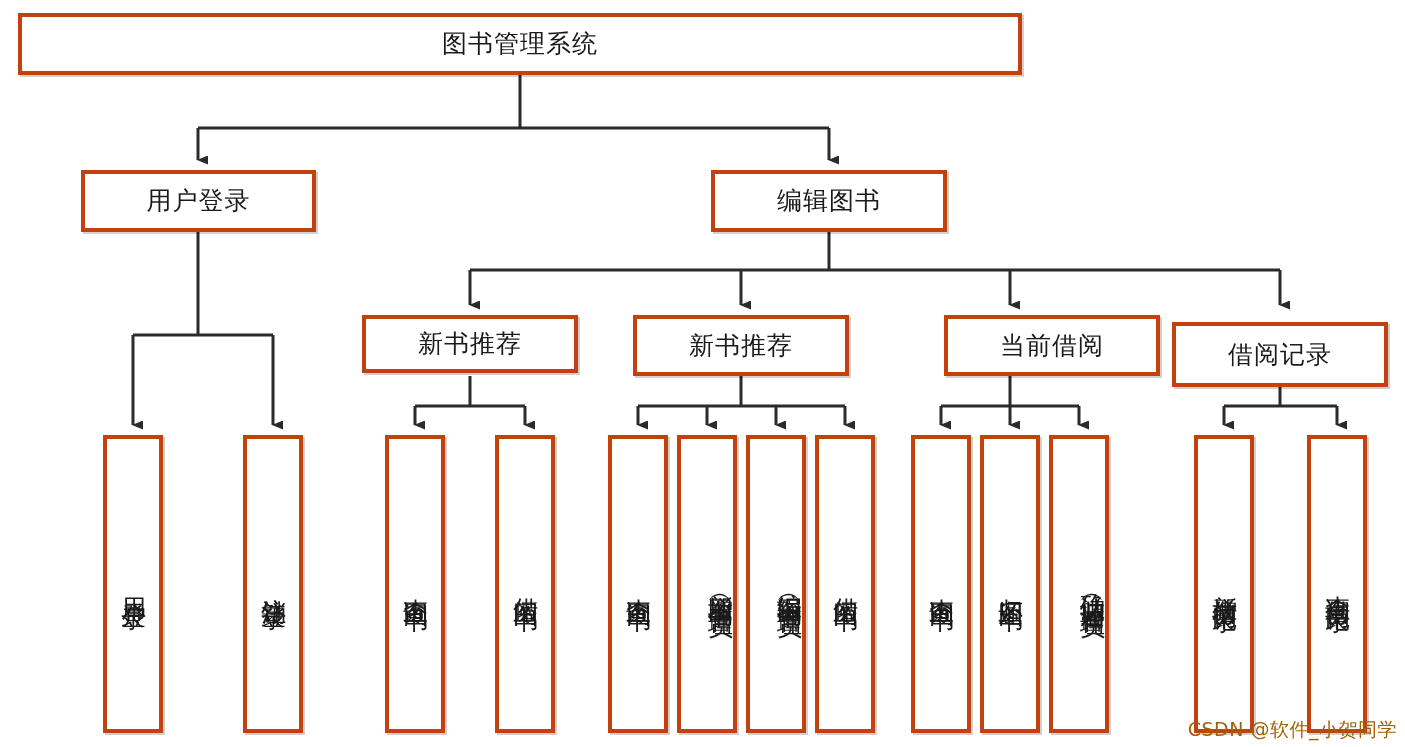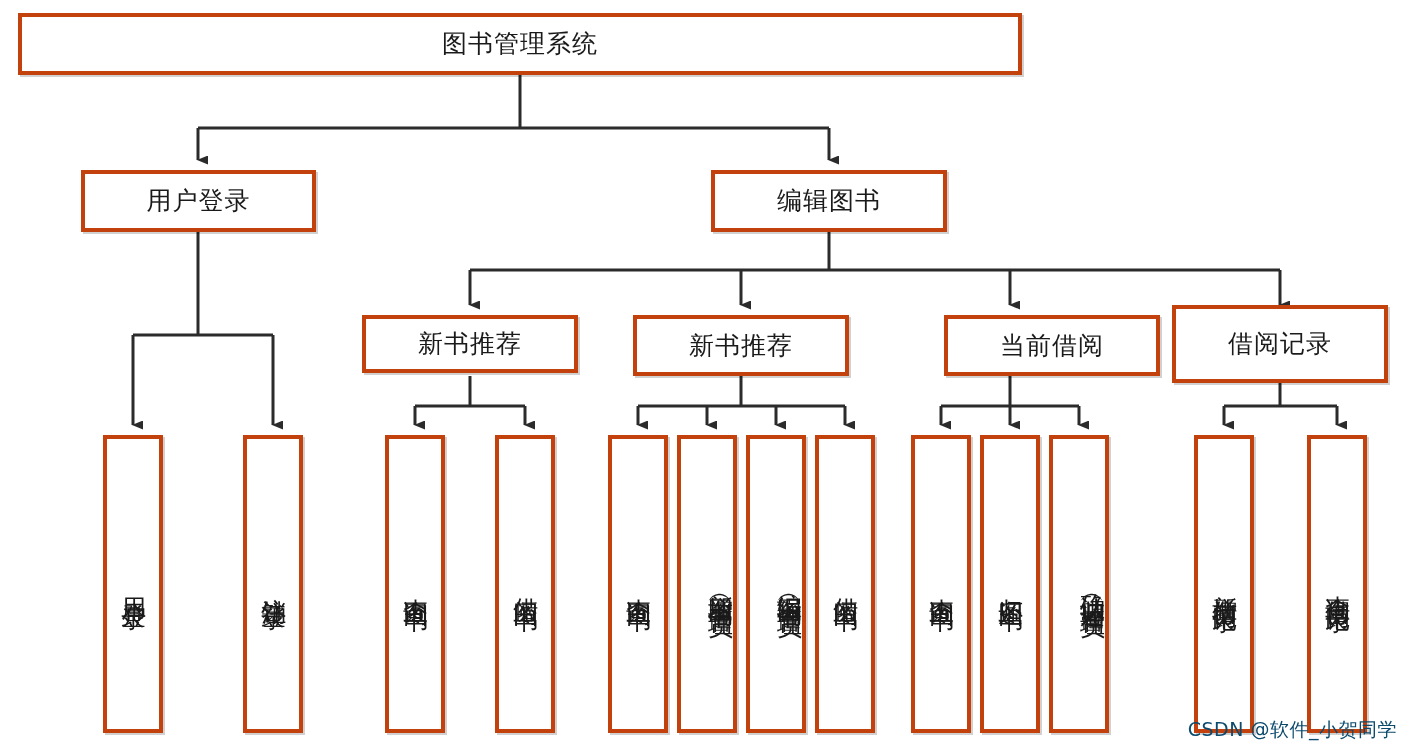--- a/index.html
+++ b/index.html
@@ -58,21 +58,21 @@
   }
   .node-label {
     display: block;
     white-space: pre;
   }
   .watermark {
     position: absolute;
     right: 8px;
     bottom: 4px;
     font-size: 19px;
-    color: #0c4a6e;
+    color: #a16207;
     letter-spacing: 0.5px;
     white-space: nowrap;
     pointer-events: none;
   }
 </style>
 </head>
 <body>
 
 <div id="diagram-root">
 
@@ -139,21 +139,21 @@
 
   <div class="node-box horiz" style="left:362px; top:315px; width:216px; height:58px;">
     <span class="node-label">新书推荐</span>
   </div>
   <div class="node-box horiz" style="left:633px; top:315px; width:216px; height:61px;">
     <span class="node-label">新书推荐</span>
   </div>
   <div class="node-box horiz" style="left:902px; top:315px; width:216px; height:61px;margin-left:42px;">
     <span class="node-label">当前借阅</span>
   </div>
-  <div class="node-box horiz" style="left:1172px; top:305px; width:216px; height:78px;">
+  <div class="node-box horiz" style="left:1172px; top:322px; width:216px; height:65px;">
     <span class="node-label">借阅记录</span>
   </div>
 
   <div class="node-box vert centered" style="left:103px; top:435px; width:60px; height:298px;">
     <span class="node-label">用户登录</span>
   </div>
   <div class="node-box vert centered" style="left:243px; top:435px; width:60px; height:298px;">
     <span class="node-label">注销登录</span>
   </div>
 

